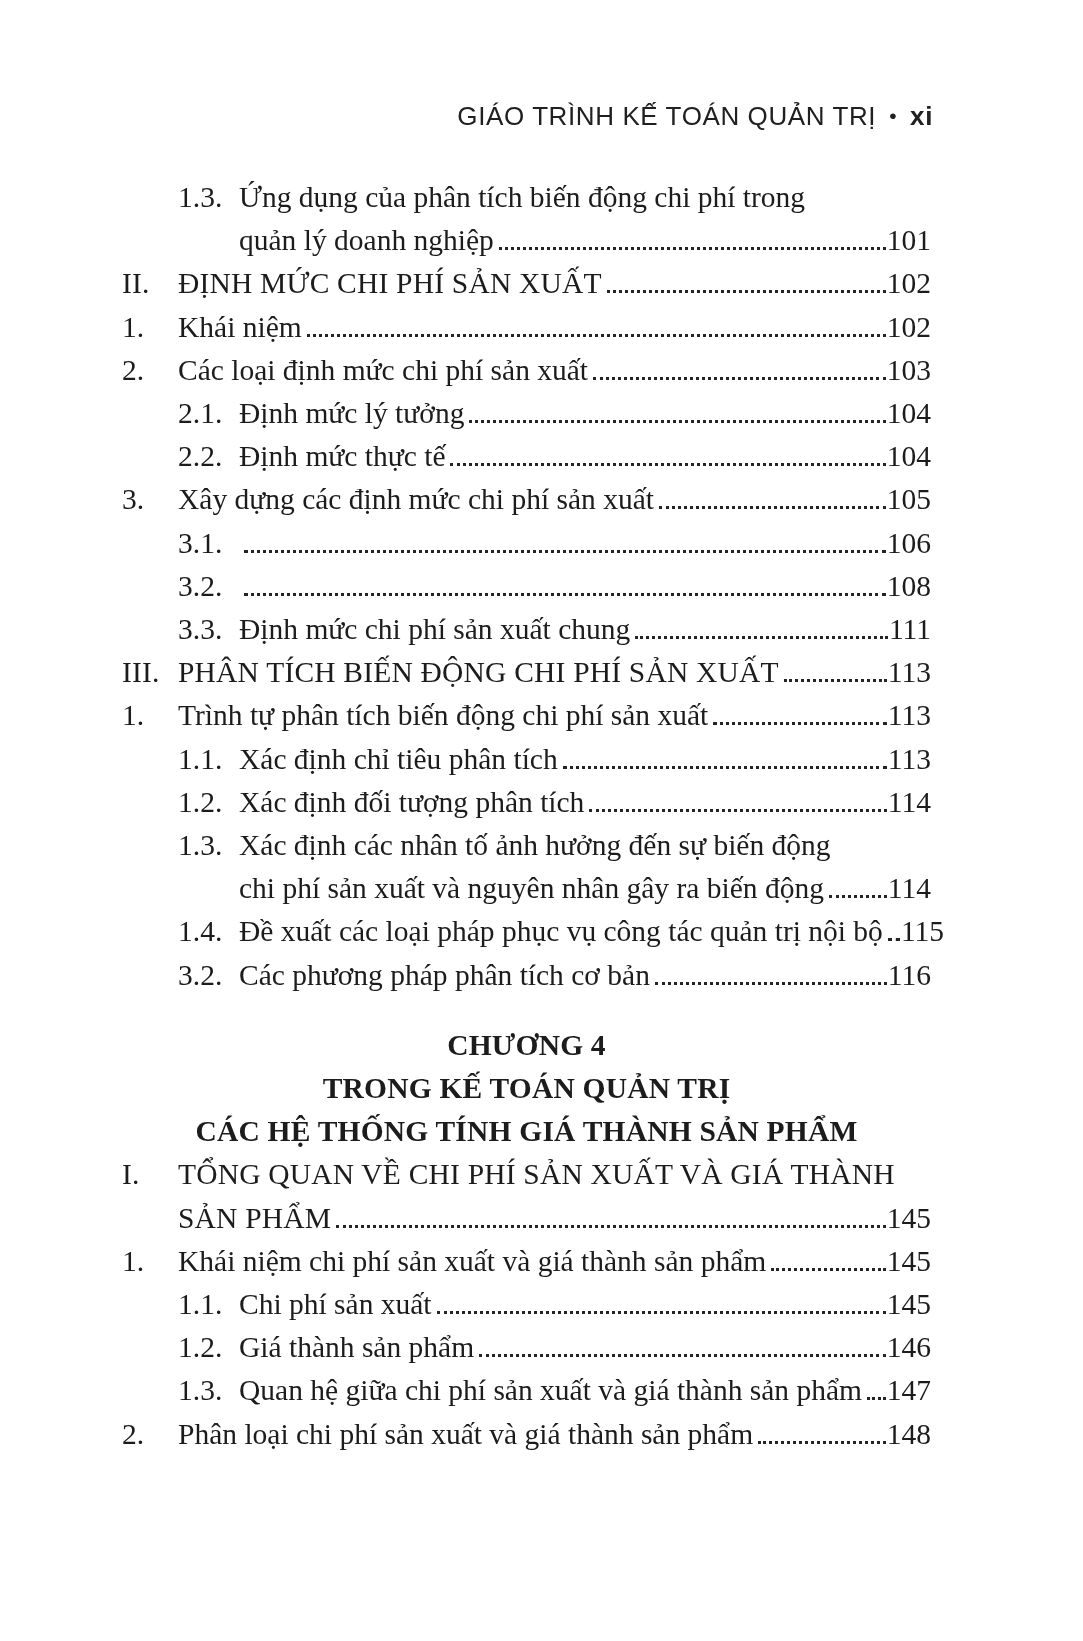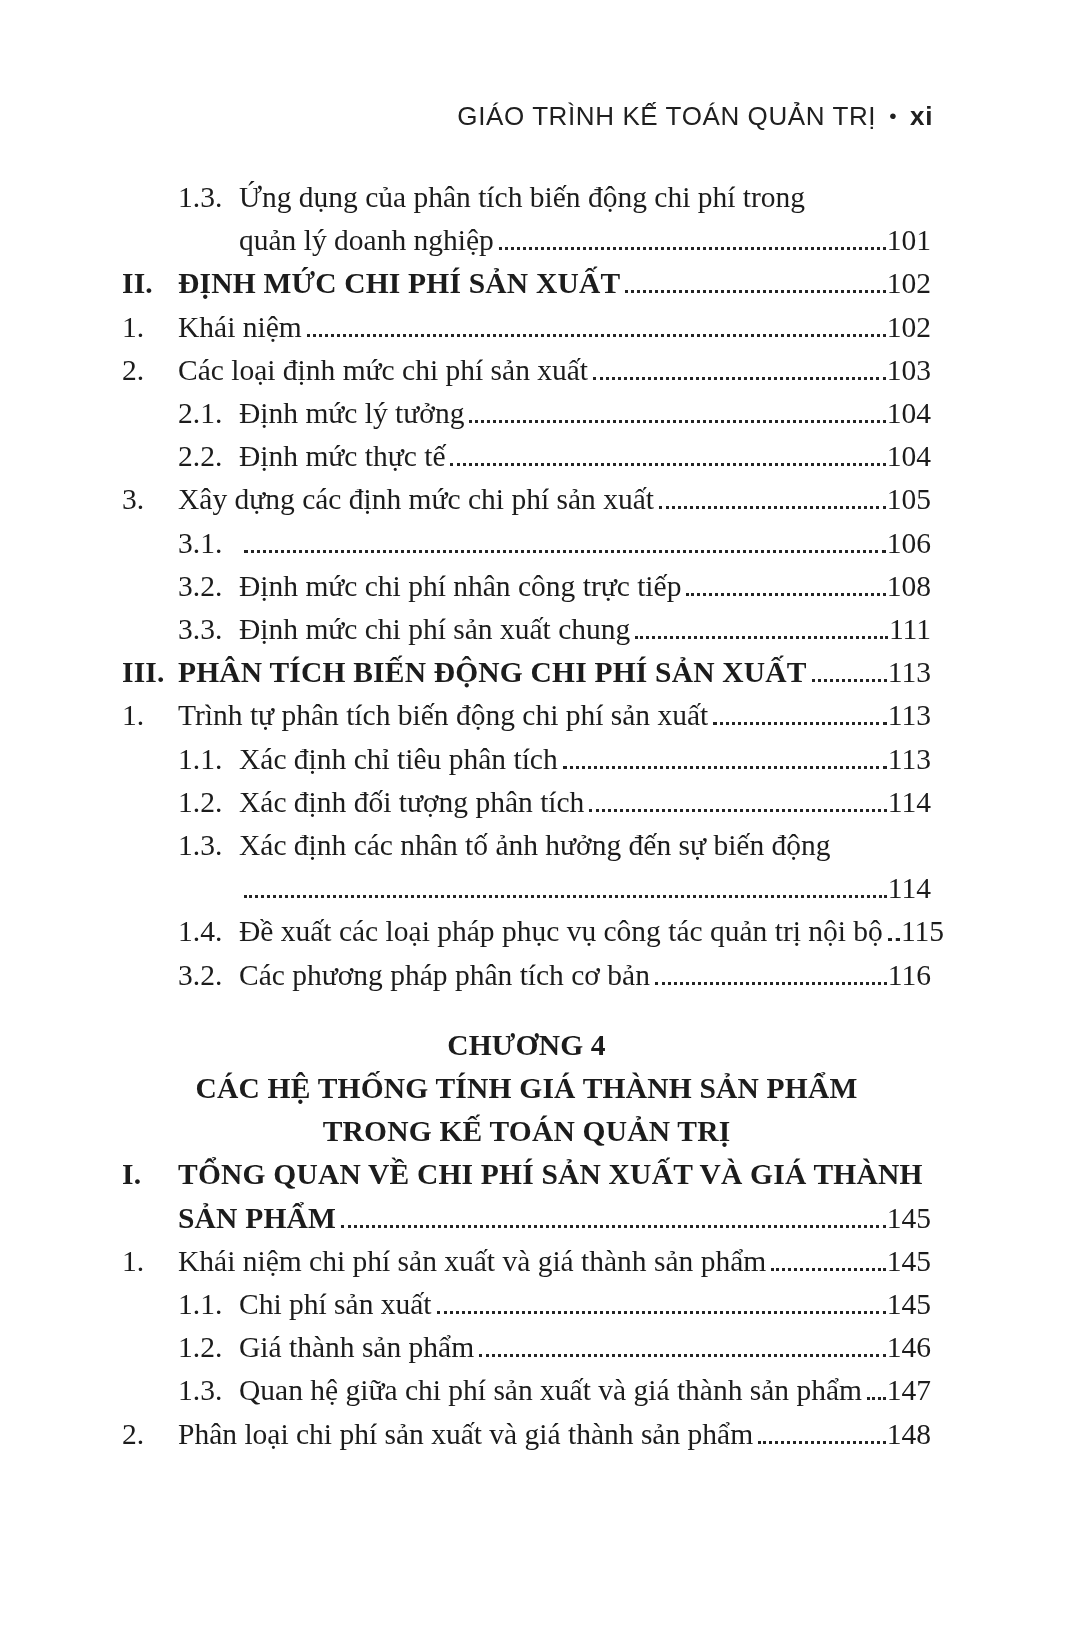--- a/index.html
+++ b/index.html
@@ -47,21 +47,21 @@
   .toc-row.sub-cont { padding-left: 117px; }
   .toc-row.top-cont { padding-left: 56px; }
   .toc-row .txt { flex: 0 0 auto; }
   .toc-row .dots {
     flex: 1 1 auto;
     min-width: 12px;
     border-bottom: 3.4px dotted #242424;
     margin: 0 1px 7px 5px;
   }
   .toc-row .pg { flex: 0 0 auto; }
-  .toc-row.bold .num, .toc-row.bold .txt { font-weight: bold; letter-spacing: 0.2px; }
+  .toc-row.bold .num, .toc-row.bold .txt { font-weight: normal; letter-spacing: 0.2px; }
   .toc-row.chapter { justify-content: center; font-weight: bold; letter-spacing: 0.2px; text-align: right; }
   .toc-row.gap-before { margin-top: 27px; }
 </style>
 </head>
 <body>
 
 <div class="page">
   <div class="running-header">
     <span>GIÁO TRÌNH KẾ TOÁN QUẢN TRỊ</span><span class="sep">•</span><span class="folio">xi</span>
   </div>
@@ -111,21 +111,20 @@
         <span class="dots"></span>
         <span class="pg">105</span>
       </div>
       <div class="toc-row sub">
         <span class="num">3.1.</span>
         <span class="dots"></span>
         <span class="pg">106</span>
       </div>
       <div class="toc-row sub">
         <span class="num">3.2.</span>
-        <span class="txt">Định mức chi phí nhân công trực tiếp</span>
         <span class="dots"></span>
         <span class="pg">108</span>
       </div>
       <div class="toc-row sub">
         <span class="num">3.3.</span>
         <span class="txt">Định mức chi phí sản xuất chung</span>
         <span class="dots"></span>
         <span class="pg">111</span>
       </div>
       <div class="toc-row top bold">
@@ -150,43 +149,44 @@
         <span class="num">1.2.</span>
         <span class="txt">Xác định đối tượng phân tích</span>
         <span class="dots"></span>
         <span class="pg">114</span>
       </div>
       <div class="toc-row sub">
         <span class="num">1.3.</span>
         <span class="txt">Xác định các nhân tố ảnh hưởng đến sự biến động</span>
       </div>
       <div class="toc-row sub-cont">
+        <span class="txt">chi phí sản xuất và nguyên nhân gây ra biến động</span>
         <span class="dots"></span>
         <span class="pg">114</span>
       </div>
       <div class="toc-row sub">
         <span class="num">1.4.</span>
         <span class="txt">Đề xuất các loại pháp phục vụ công tác quản trị nội bộ</span>
         <span class="dots"></span>
         <span class="pg">115</span>
       </div>
       <div class="toc-row sub">
         <span class="num">3.2.</span>
         <span class="txt">Các phương pháp phân tích cơ bản</span>
         <span class="dots"></span>
         <span class="pg">116</span>
       </div>
       <div class="toc-row chapter gap-before">
         <span class="txt">CHƯƠNG 4</span>
       </div>
       <div class="toc-row chapter">
+        <span class="txt">TRONG KẾ TOÁN QUẢN TRỊ</span>
+      </div>
+      <div class="toc-row chapter">
         <span class="txt">CÁC HỆ THỐNG TÍNH GIÁ THÀNH SẢN PHẨM</span>
-      </div>
-      <div class="toc-row chapter">
-        <span class="txt">TRONG KẾ TOÁN QUẢN TRỊ</span>
       </div>
       <div class="toc-row top bold">
         <span class="num">I.</span>
         <span class="txt">TỔNG QUAN VỀ CHI PHÍ SẢN XUẤT VÀ GIÁ THÀNH</span>
       </div>
       <div class="toc-row top-cont bold">
         <span class="txt">SẢN PHẨM</span>
         <span class="dots"></span>
         <span class="pg">145</span>
       </div>

